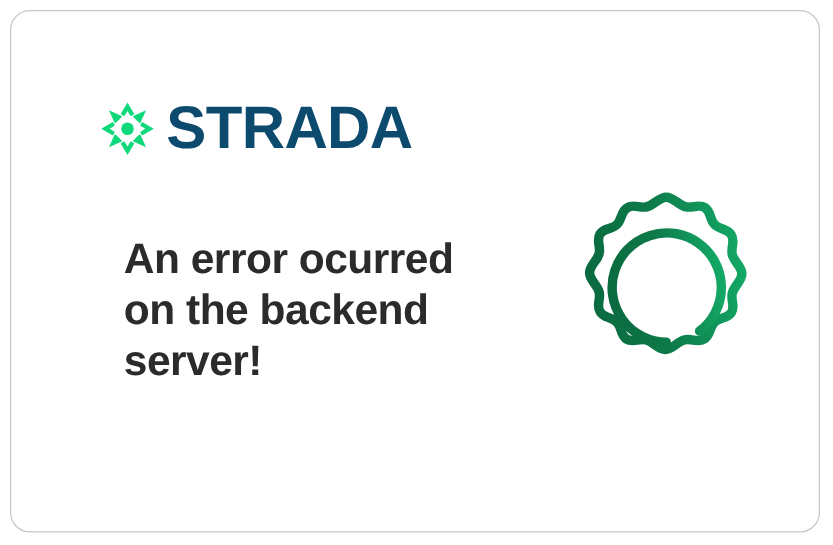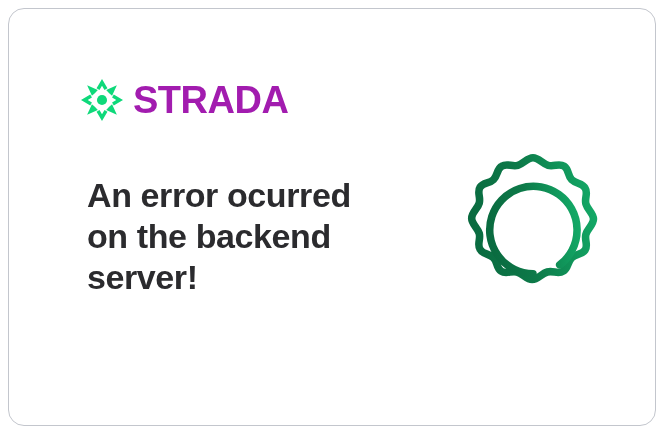--- a/index.html
+++ b/index.html
@@ -38,36 +38,36 @@
     align-items: center;
     gap: 10px;
   }
   .brand-mark {
     width: 42px;
     height: 42px;
     display: block;
     flex: 0 0 auto;
   }
   .brand-name {
-    font-size: 38px;
+    font-size: 48px;
     font-weight: 700;
     letter-spacing: -0.5px;
-    color: #a21caf;
+    color: #0c4a6e;
     line-height: 1;
     white-space: nowrap;
     font-family: "Liberation Sans", sans-serif;
   }
 
   
   .message {
     position: absolute;
     left: 78px;
     top: 166px;
     width: 300px;
-    margin: 0;
+    margin: 12px;
     font-size: 34px;
     line-height: 41px;
     font-weight: 700;
     letter-spacing: -0.4px;
     color: #2b2b2e;
     font-family: "Liberation Sans", sans-serif;
   }
 
   
   .illustration {

